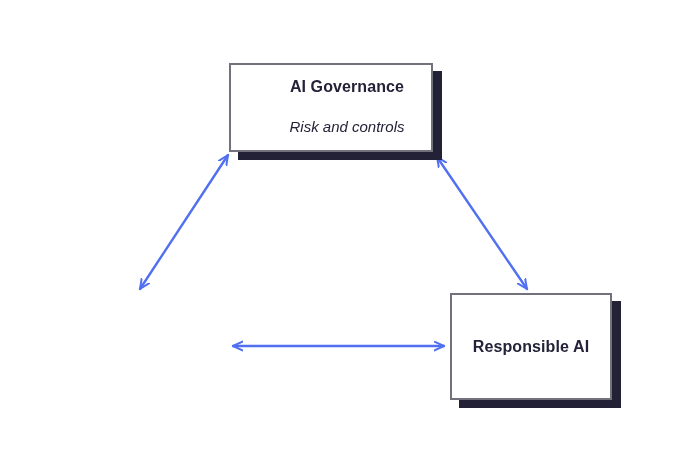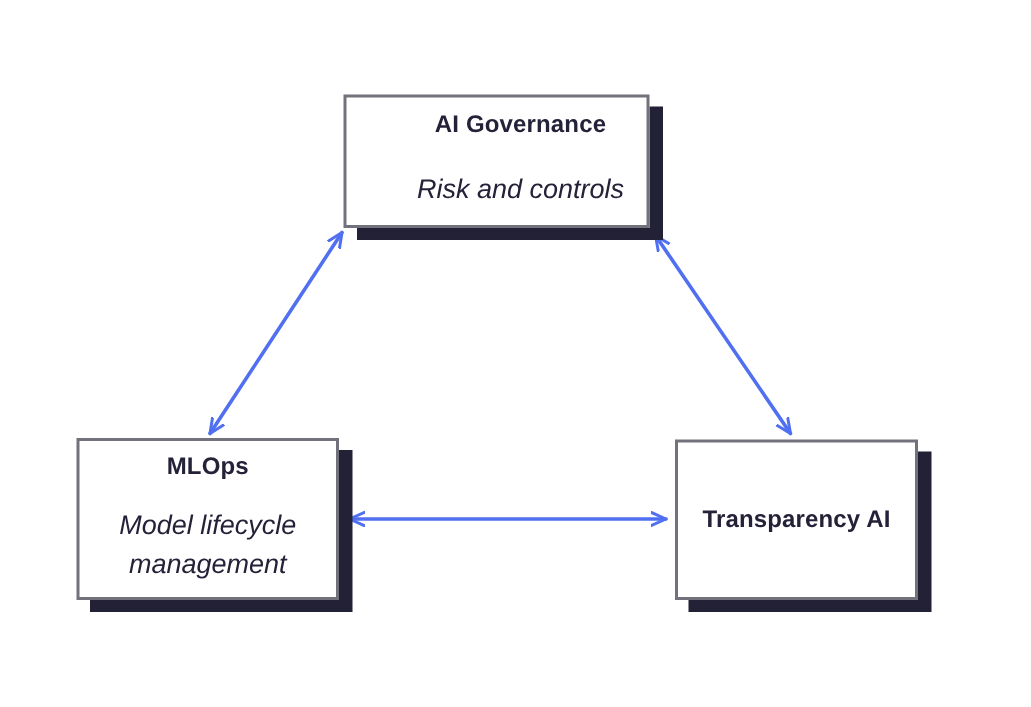--- a/index.html
+++ b/index.html
@@ -52,21 +52,21 @@
     text-align: center;
     padding: 6px 8px;
   }
   .node-title {
     font-size: 16px;
     font-weight: bold;
     color: var(--text-color);
     letter-spacing: 0.1px;
   }
   .node-subtitle {
-    font-size: 18px;
+    font-size: 15px;
     font-style: italic;
     color: var(--text-color);
     line-height: 1.45;
     text-align: center;
   }
   .node-governance { left: 229px; top: 63px;  width: 204px; height: 89px;  gap: 20px; padding-left: 40px; }
   .node-mlops      { left: 51px;  top: 292px; width: 175px; height: 108px; gap: 16px; }
   .node-responsible{ left: 450px; top: 293px; width: 162px; height: 107px; gap: 14px; }
 </style>
 </head>
@@ -83,22 +83,18 @@
     <line class="arrow-line" x1="228" y1="155" x2="140" y2="289" marker-start="url(#arrowhead)" marker-end="url(#arrowhead)"></line>
     <line class="arrow-line" x1="437" y1="157" x2="527" y2="289" marker-start="url(#arrowhead)" marker-end="url(#arrowhead)"></line>
     <line class="arrow-line" x1="233" y1="346" x2="444" y2="346" marker-start="url(#arrowhead)" marker-end="url(#arrowhead)"></line>
   </svg>
 
   <div class="node node-governance">
     <div class="node-title">AI Governance</div>
     <div class="node-subtitle">Risk and controls</div>
   </div>
 
-  <div class="node node-mlops">
-    <div class="node-title">MLOps</div>
-    <div class="node-subtitle">Model lifecycle management</div>
-  </div>
 
   <div class="node node-responsible">
-    <div class="node-title">Transparency AI</div>
+    <div class="node-title">Responsible AI</div>
   </div>
 
 </div>
 
 </body></html>

